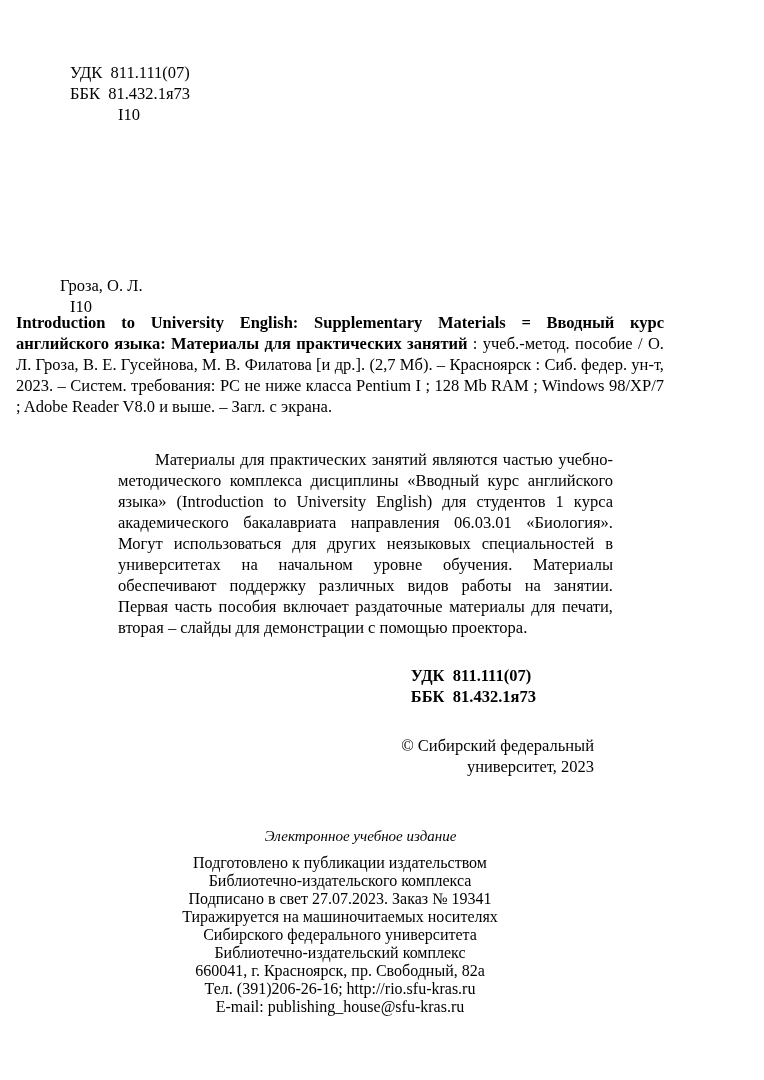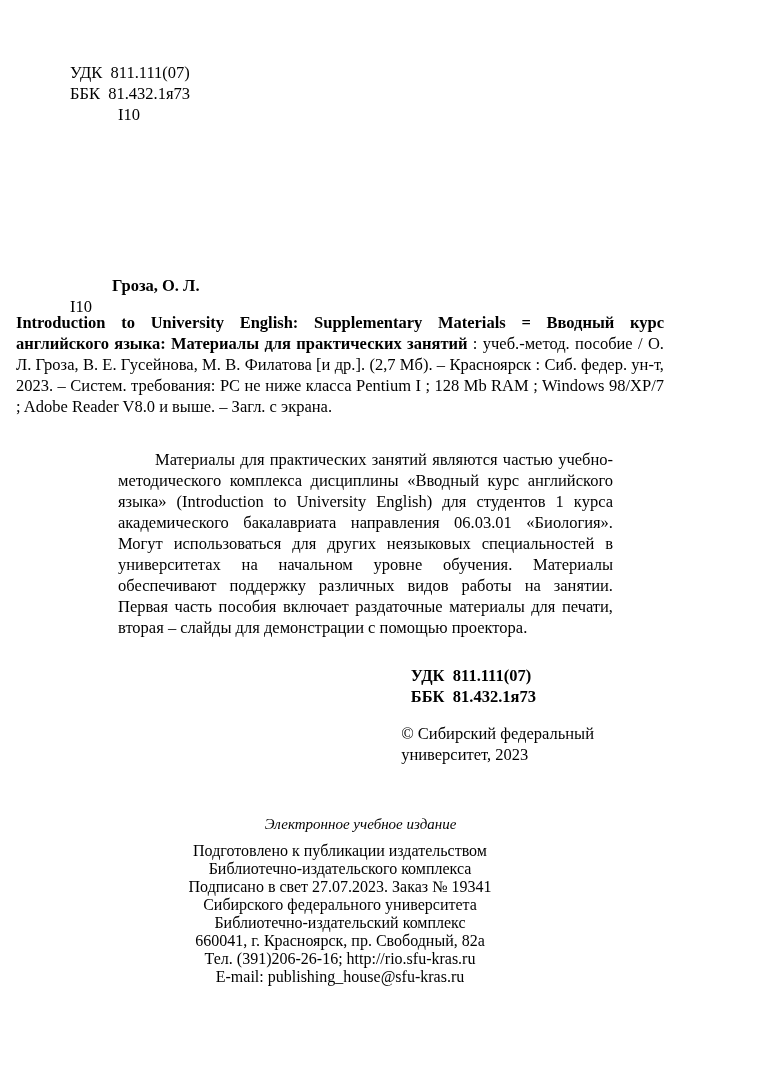--- a/index.html
+++ b/index.html
@@ -25,22 +25,22 @@
   }
   .top-block .line { white-space: pre; }
   .top-block .author-sign {
     margin-left: 48px;
   }
   .biblio {
     margin-top: 150px;
     position: relative;
   }
   .biblio-author {
-    margin-left: 112px;
-    font-weight: bold;
+    margin-left: 60px;
+    font-weight: normal;
   }
   .biblio-sign {
     position: absolute;
     left: 70px;
     top: 21px;
   }
   .biblio-entry {
     margin-left: 118px;
     margin-right: 67px;
     text-align: justify;
@@ -55,25 +55,25 @@
   }
   .udk-right {
     margin-top: 27px;
     width: fit-content;
     margin-left: auto;
     margin-right: 144px;
     font-weight: bold;
   }
   .udk-right .line { white-space: pre; }
   .copyright {
-    margin-top: 16px;
+    margin-top: 28px;
     width: fit-content;
     margin-left: auto;
     margin-right: 86px;
-    text-align: left;
+    text-align: right;
   }
   .edition-type {
     margin-top: 49px;
     text-align: center;
     font-style: italic;
     font-size: 15px;
     margin-left: 41px;
   }
   .imprint {
     margin-top: 7px;
@@ -113,20 +113,21 @@
     <div>© Сибирский федеральный</div>
     <div>университет, 2023</div>
   </div>
 
   <div class="edition-type">Электронное учебное издание</div>
 
   <div class="imprint">
     <p class="line">Подготовлено к публикации издательством</p>
     <p class="line">Библиотечно-издательского комплекса</p>
     <p class="line">Подписано в свет 27.07.2023. Заказ № 19341</p>
+    <p class="line">Тиражируется на машиночитаемых носителях</p>
     <p class="line">Сибирского федерального университета</p>
     <p class="line">Библиотечно-издательский комплекс</p>
     <p class="line">660041, г. Красноярск, пр. Свободный, 82а</p>
     <p class="line">Тел. (391)206-26-16; http://rio.sfu-kras.ru</p>
     <p class="line">E-mail: publishing_house@sfu-kras.ru</p>
   </div>
 
 </div>
 
 </body></html>

